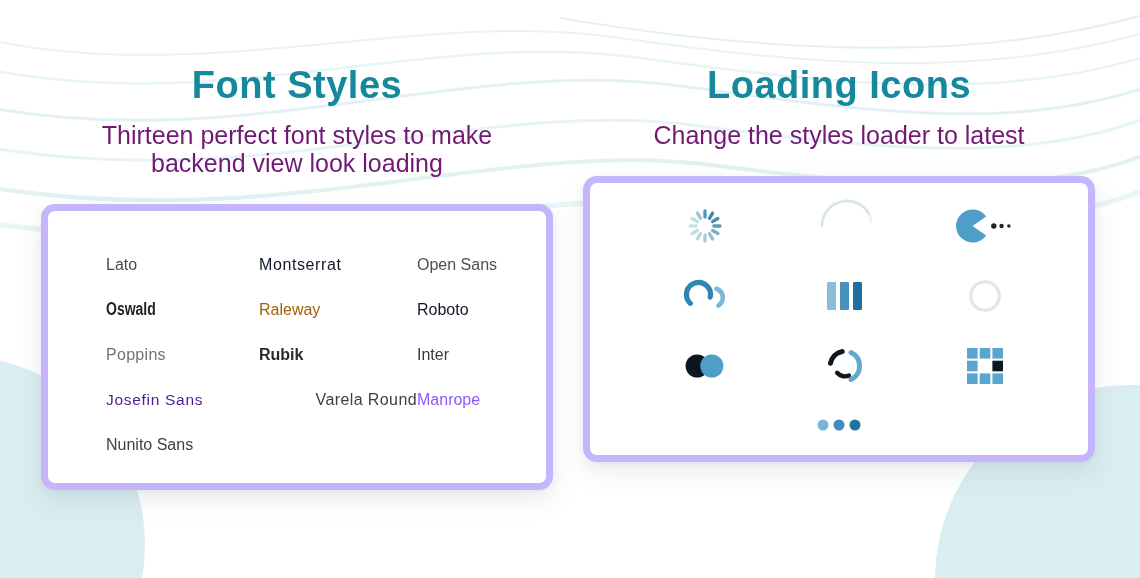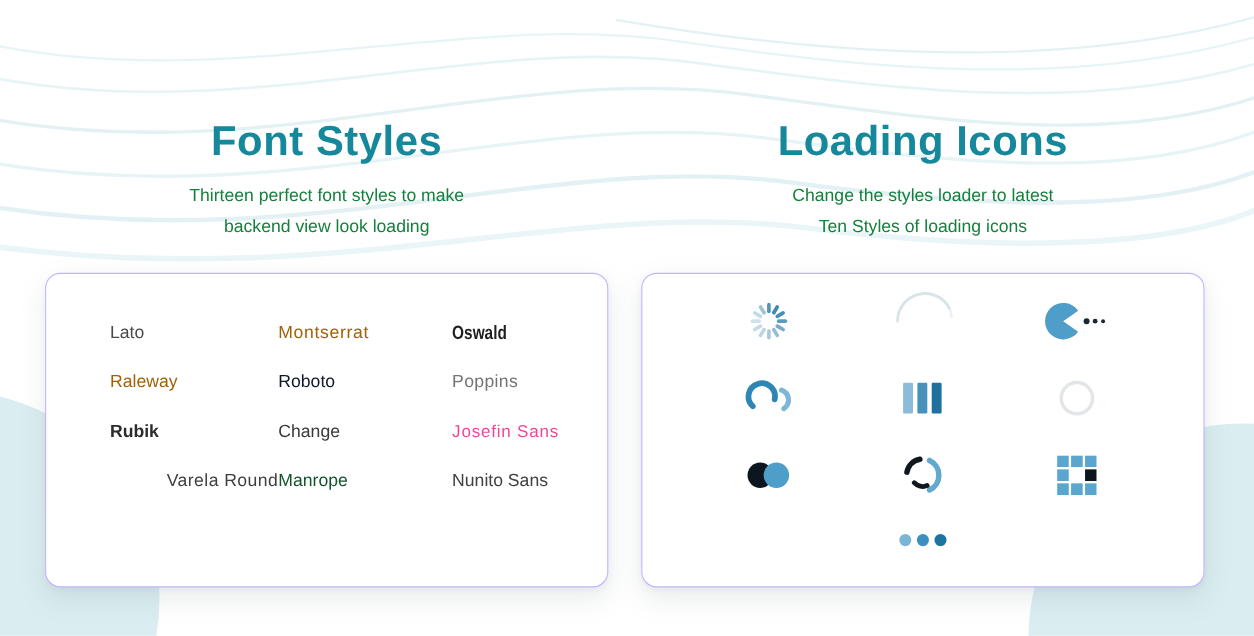--- a/index.html
+++ b/index.html
@@ -6,58 +6,58 @@
   html,body { width:1140px; height:578px; }
   body {
     position:relative; overflow:hidden; background:#ffffff;
     font-family:"Liberation Sans", sans-serif;
   }
   .waves { position:absolute; top:0; left:0; width:1140px; height:240px; pointer-events:none; }
   .blob { position:absolute; border-radius:50%; background:#daedf0; }
   .blob-left  { left:-235px; top:355px; width:380px; height:380px; }
   .blob-right { left:935px;  top:385px; width:390px; height:390px; }
 
-  .col { position:absolute; top:0; width:570px; text-align:center;margin-top:44px; }
+  .col { position:absolute; top:0; width:570px; text-align:center; }
   .col-fonts   { left:12px; }
   .col-loaders { left:554px; }
 
   .section-title {
     margin-top:64px; font-size:38px; font-weight:700; color:#15889c;
     letter-spacing:.5px;
   }
   .section-subtitle {
-    margin-top:14px; font-size:16px; line-height:28px; color:#15803d;
+    margin-top:14px; font-size:25px; line-height:28px; color:#701a75;
   }
 
   .card {
     margin:27px auto 0 auto; width:512px; height:286px; background:#ffffff;
-    border:1px solid #c4b5fd; border-radius:14px;
+    border:7px solid #c4b5fd; border-radius:14px;
     box-shadow:0 10px 24px rgba(120,135,145,.16), 0 2px 6px rgba(120,135,145,.08);
     text-align:left; position:relative;
   }
 
   
   .font-grid {
     display:grid; grid-template-columns:153px 158px 150px;
     grid-auto-rows:45px; align-items:center;
     padding:31px 0 0 58px;
   }
   .font-name { font-size:16px; color:#4a4a4a; white-space:nowrap; }
-  .f1 { letter-spacing:.6px; color:#a16207; }
+  .f1 { letter-spacing:.6px; color:#0f172a; }
   .f2 { color:#4c5054; }
   .f3 { font-weight:700; font-size:17.5px; color:#1f1f1f;
         transform:scaleX(.8); transform-origin:left center; display:inline-block; }
   .f4 { color:#a16207; }
   .f5 { color:#0f172a; }
   .f6 { letter-spacing:.3px; color:#737373; }
   .f7 { font-weight:600; color:#2b2b2b; }
   .f8 { color:#393939; }
-  .f9 { letter-spacing:.7px; font-size:15.5px; color:#ec4899; }
+  .f9 { letter-spacing:.7px; font-size:15.5px; color:#4c1d95; }
   .f10{ letter-spacing:.4px; color:#3f3f3f;text-align:right; }
-  .f11{ color:#14532d; }
+  .f11{ color:#8b5cf6; }
   .f12{ color:#404040; }
 
   
   .loader-grid {
     display:grid; grid-template-columns:140px 140px 140px;
     grid-auto-rows:70px; padding:8px 0 0 45px;
   }
   .loader-cell { display:flex; align-items:center; justify-content:center; }
   .dots-row { position:absolute; left:0; right:0; top:236px;
               display:flex; justify-content:center; }
@@ -82,39 +82,39 @@
 <div class="col col-fonts">
   <div class="section-title">Font Styles</div>
   <div class="section-subtitle">
     <div>Thirteen perfect font styles to make</div>
     <div>backend view look loading</div>
   </div>
   <div class="card">
     <div class="font-grid">
       <span class="font-name f0">Lato</span>
       <span class="font-name f1">Montserrat</span>
+      <span class="font-name f2">Open Sans</span>
       <span class="font-name f3">Oswald</span>
       <span class="font-name f4">Raleway</span>
       <span class="font-name f5">Roboto</span>
       <span class="font-name f6">Poppins</span>
       <span class="font-name f7">Rubik</span>
-      <span class="font-name f8">Change</span>
+      <span class="font-name f8">Inter</span>
       <span class="font-name f9">Josefin Sans</span>
       <span class="font-name f10">Varela Round</span>
       <span class="font-name f11">Manrope</span>
       <span class="font-name f12">Nunito Sans</span>
     </div>
   </div>
 </div>
 
 <div class="col col-loaders">
   <div class="section-title">Loading Icons</div>
   <div class="section-subtitle">
     <div>Change the styles loader to latest</div>
-    <div>Ten Styles of loading icons</div>
   </div>
   <div class="card">
     <div class="loader-grid">
 
       <div class="loader-cell">
         <svg width="40" height="40" viewBox="0 0 36 36">
           <g stroke="#3f8ab3" stroke-width="3" stroke-linecap="round">
             <line x1="18" y1="4.5" x2="18" y2="10" opacity=".9"></line>
             <line x1="24.8" y1="6.4" x2="22" y2="11.1" opacity="1"></line>
             <line x1="29.6" y1="11.2" x2="24.9" y2="14" opacity=".95"></line>

